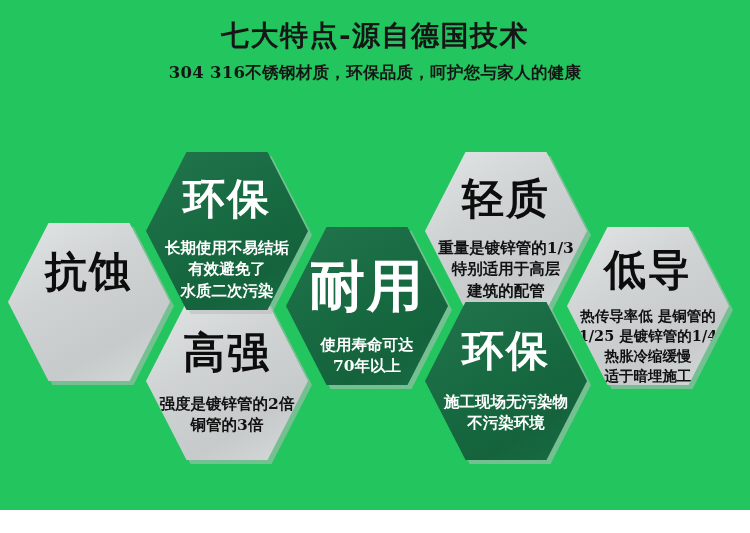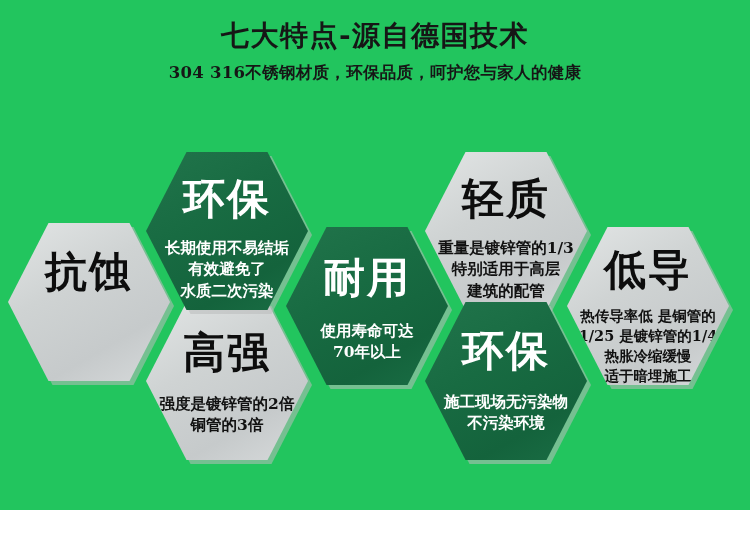--- a/index.html
+++ b/index.html
@@ -148,21 +148,21 @@
       <div class="hex green" style="left: 146px; top: 152px; width: 162px; height: 158px;">
         <div class="hex-title" style="font-size: 42px; margin-top: 26px;">环保</div>
         <div class="hex-lines" style="font-size: 15.5px; margin-top: 6px;">
           <div>长期使用不易结垢</div>
           <div>有效避免了</div>
           <div>水质二次污染</div>
         </div>
       </div>
       <div class="hex-shadow" style="left: 290px; top: 231px; width: 162px; height: 158px;"></div>
       <div class="hex green" style="left: 286px; top: 227px; width: 162px; height: 158px;">
-        <div class="hex-title" style="font-size: 42px; margin-top: 30px;">耐用</div>
+        <div class="hex-title" style="font-size: 56px; margin-top: 30px;">耐用</div>
         <div class="hex-lines" style="font-size: 15.5px; margin-top: 10px;">
           <div>使用寿命可达</div>
           <div>70年以上</div>
         </div>
       </div>
       <div class="hex-shadow" style="left: 429px; top: 306px; width: 162px; height: 158px;"></div>
       <div class="hex green" style="left: 425px; top: 302px; width: 162px; height: 158px;">
         <div class="hex-title" style="font-size: 42px; margin-top: 28px;">环保</div>
         <div class="hex-lines" style="font-size: 15.5px; margin-top: 8px;">
           <div>施工现场无污染物</div>

